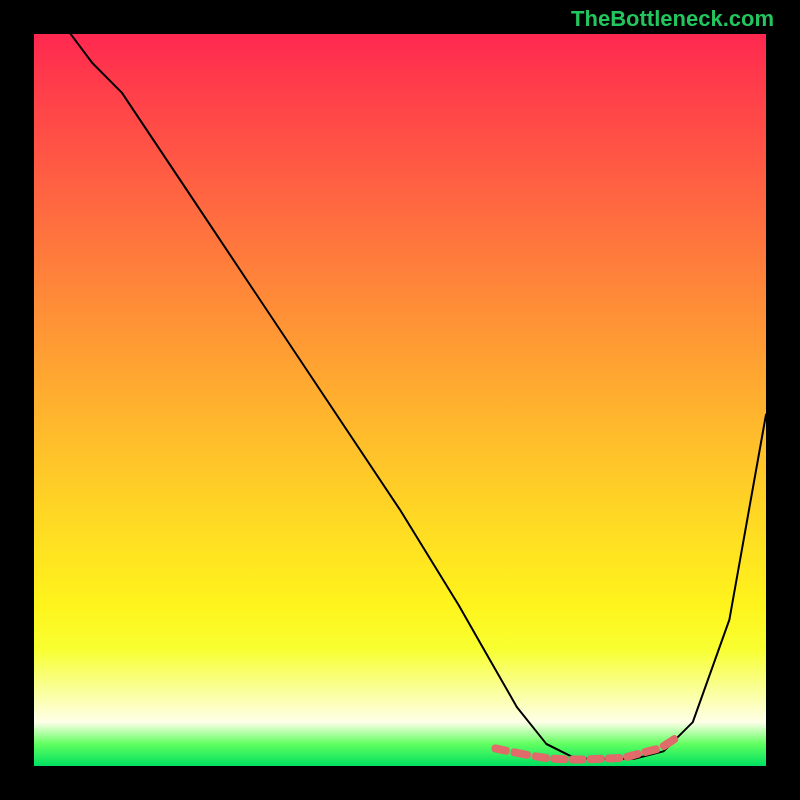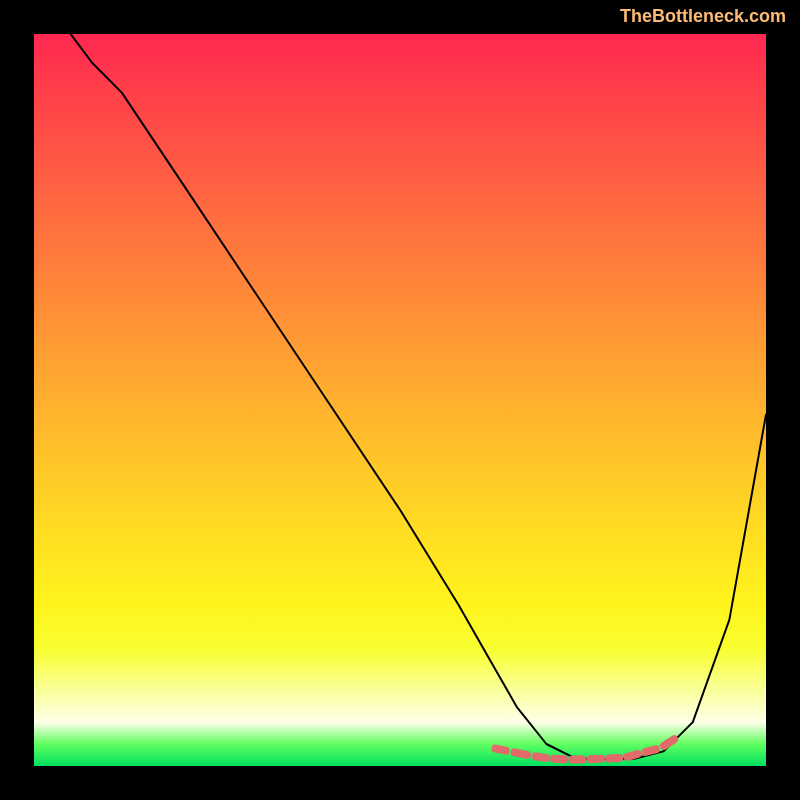--- a/index.html
+++ b/index.html
@@ -6,23 +6,23 @@
   body {
     width: 800px;
     height: 800px;
     background: #000;
     position: relative;
     font-family: Arial, sans-serif;
   }
   .watermark {
     position: absolute;
     top: 6px;
-    right: 14px;
-    color: #fdba74;
-    font-size: 18px;
+    right: 26px;
+    color: #22c55e;
+    font-size: 22px;
     font-weight: bold;
     z-index: 10;
   }
   .plot-area {
     position: absolute;
     left: 34px;
     top: 34px;
     width: 732px;
     height: 732px;
     overflow: hidden;

